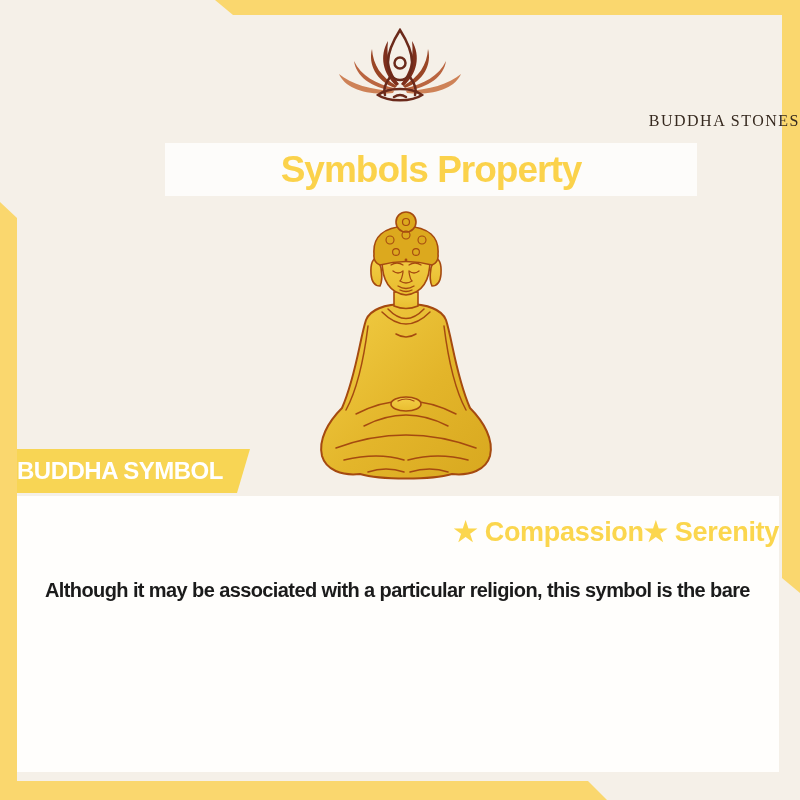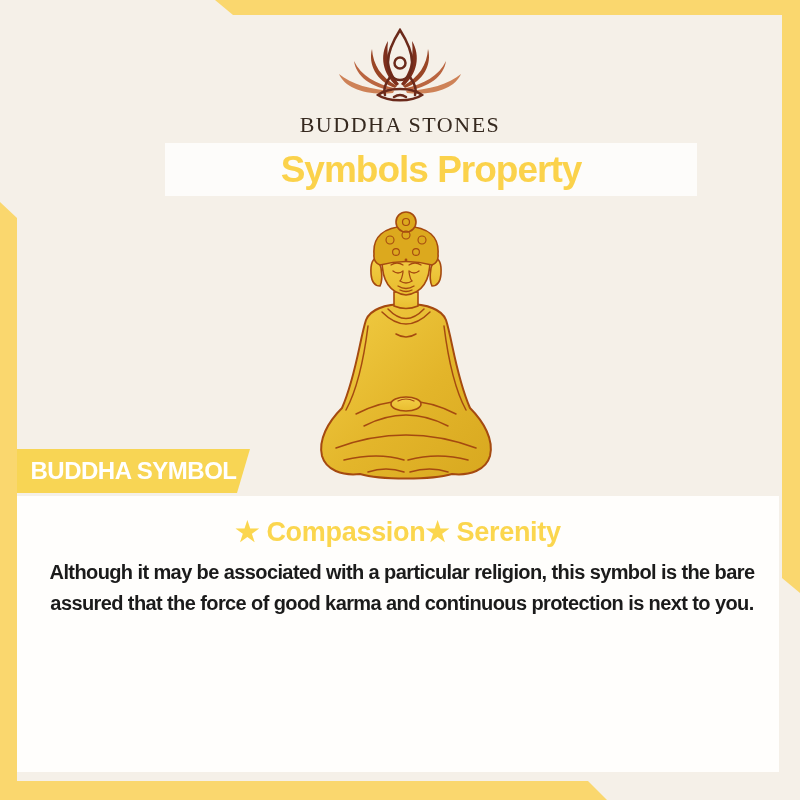--- a/index.html
+++ b/index.html
@@ -21,48 +21,48 @@
     position:absolute;left:0;top:202px;width:17px;height:598px;background:#FAD76E;
     clip-path:polygon(0 0,100% 16px,100% 100%,0 100%);
   }
   .bar-bottom{
     position:absolute;left:0;top:781px;width:607px;height:19px;background:#FAD76E;
     clip-path:polygon(0 0,588px 0,100% 100%,0 100%);
   }
   
   .logo{position:absolute;left:325px;top:27px;width:150px;height:75px;}
   .brand{
-    position:absolute;left:0;top:112px;width:800px;text-align:center;
-    font-family:"Liberation Serif",serif;font-size:22px;letter-spacing:1.5px;
+    position:absolute;left:0;top:112px;width:800px;text-align:right;
+    font-family:"Liberation Serif",serif;font-size:16px;letter-spacing:1.5px;
     color:#36291F;font-weight:500;
   }
   .title-band{
     position:absolute;left:165px;top:143px;width:532px;height:53px;
     background:#FDFCFA;text-align:center;line-height:53px;
     font-size:37px;font-weight:bold;letter-spacing:-1px;color:#FBD24B;
   }
   
   .buddha{position:absolute;left:308px;top:208px;width:196px;height:282px;}
   
   .ribbon{
     position:absolute;left:17px;top:449px;width:233px;height:44px;background:#F8D554;
     clip-path:polygon(0 0,100% 0,calc(100% - 13px) 100%,0 100%);
     color:#FFFFFF;font-size:24px;font-weight:bold;letter-spacing:-0.5px;
-    line-height:44px;padding-left:0;text-align:center;
+    line-height:44px;padding-left:0;text-align:left;
   }
   
   .panel{
     position:absolute;left:17px;top:496px;width:762px;height:276px;
     background:#FFFEFC;
   }
   .traits{
-    padding-top:20px;text-align:center;
+    padding-top:20px;text-align:right;
     font-size:27px;font-weight:bold;letter-spacing:-0.3px;color:#FBD64E;
   }
-  .body-text{margin-top:9px;padding-left:8px;text-align:center;}
+  .body-text{margin-top:27px;padding-left:28px;}
   .body-line{
     font-size:20px;font-weight:bold;line-height:31px;letter-spacing:-0.6px;
     color:#1B1B1B;white-space:nowrap;
   }
 </style>
 </head>
 <body>
 
 <div class="canvas">
 
@@ -167,17 +167,16 @@
   </svg>
 
   <div class="ribbon">
     <span>BUDDHA SYMBOL</span>
   </div>
 
   <div class="panel">
     <div class="traits">★ Compassion★ Serenity</div>
     <div class="body-text">
       <div class="body-line">Although it may be associated with a particular religion, this symbol is the bare</div>
-      <div class="body-line">assured that the force of good karma and continuous protection is next to you.</div>
     </div>
   </div>
 
 </div>
 
 </body></html>

